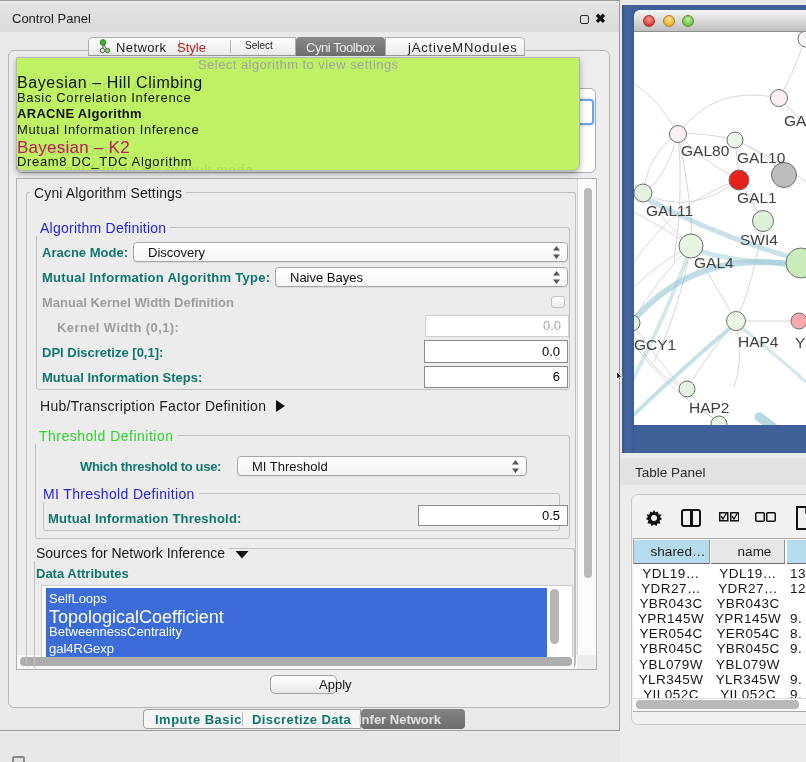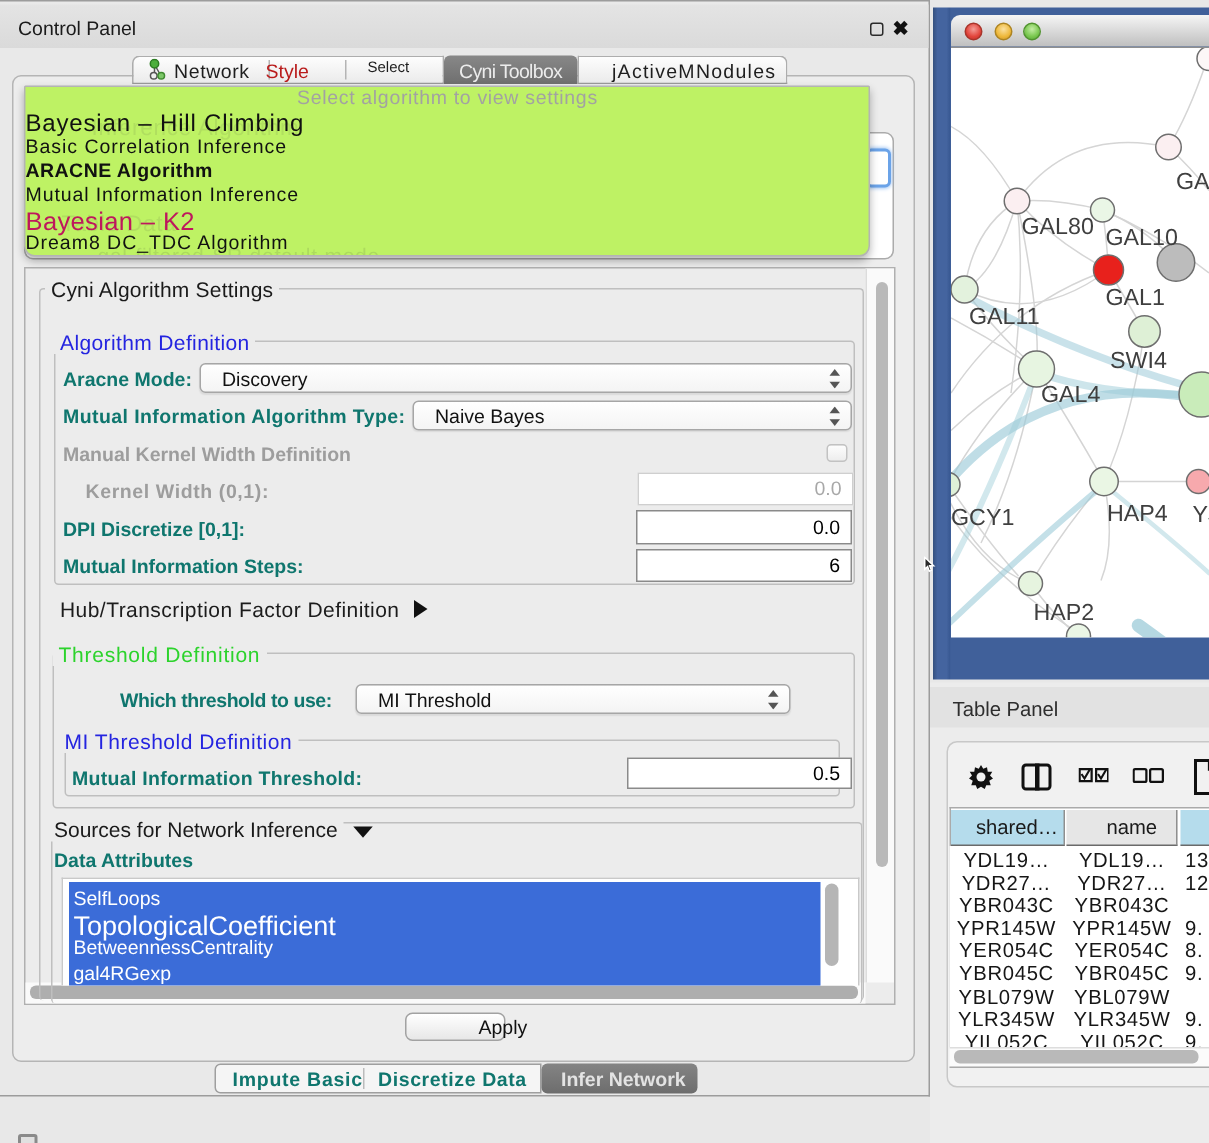--- a/index.html
+++ b/index.html
@@ -132,21 +132,21 @@
   <div class="abs" style="left:508px;top:3px;width:9px;height:55px;background:#b5b5b5;border-radius:4.5px;"></div>
 </div>
 
 <div class="abs" style="left:270px;top:675px;width:67px;height:19px;background:linear-gradient(#ffffff,#e7e7e7);border:1px solid #a2a2a2;border-radius:5px;text-align:center;font-size:13px;color:#111;line-height:17px;padding-left:48px;">Apply</div>
 
 <div class="abs" style="left:143px;top:709px;width:218px;height:20px;background:#f5f5f5;border:1px solid #9f9f9f;border-radius:4px 0 0 4px;"></div>
 <div class="abs" style="left:361px;top:709px;width:104px;height:20px;background:linear-gradient(#848484,#6d6d6d);border-radius:4px;"></div>
 <div class="abs" style="left:242px;top:712px;width:1px;height:14px;background:#bbb;"></div>
 <div class="abs b13" style="left:155px;top:712px;letter-spacing:0.5px;">Impute Basic</div>
 <div class="abs b13" style="left:252px;top:712px;letter-spacing:0.4px;">Discretize Data</div>
-<div class="abs" style="left:374px;top:712px;font-size:13px;font-weight:bold;color:#e3e3e3;">Infer Network</div>
+<div class="abs" style="left:358px;top:712px;font-size:13px;font-weight:bold;color:#e3e3e3;">Infer Network</div>
 
 <div class="abs" style="left:12px;top:756px;width:13px;height:10px;border:2px solid #8a8a8a;border-radius:2px;background:#e0e0e0;"></div>
 
 <div class="abs" style="left:16px;top:57px;width:564px;height:114px;background:#bef264;border:1px solid #b4b4b4;border-radius:1px 1px 7px 7px;box-shadow:0 3px 6px rgba(0,0,0,0.3);z-index:50;overflow:hidden;">
   <div class="abs" style="left:44px;top:19px;font-size:15px;letter-spacing:0.5px;color:rgba(60,60,60,0.10);">Inference Algorithm</div>
   <div class="abs" style="left:24px;top:83px;font-size:15px;letter-spacing:0.5px;color:rgba(60,60,60,0.10);">Table Data</div>
   <div class="abs" style="left:48px;top:104px;font-size:14px;letter-spacing:0.5px;color:rgba(60,60,60,0.12);">gal-filtered-SR default mode</div>
 </div>
 <div class="abs" style="left:198px;top:57px;font-size:13px;letter-spacing:0.45px;color:#a2a2a2;z-index:51;">Select algorithm to view settings</div>
 <div class="abs" style="left:17px;top:74px;font-size:16px;letter-spacing:0.55px;color:#111;z-index:51;">Bayesian – Hill Climbing</div>

